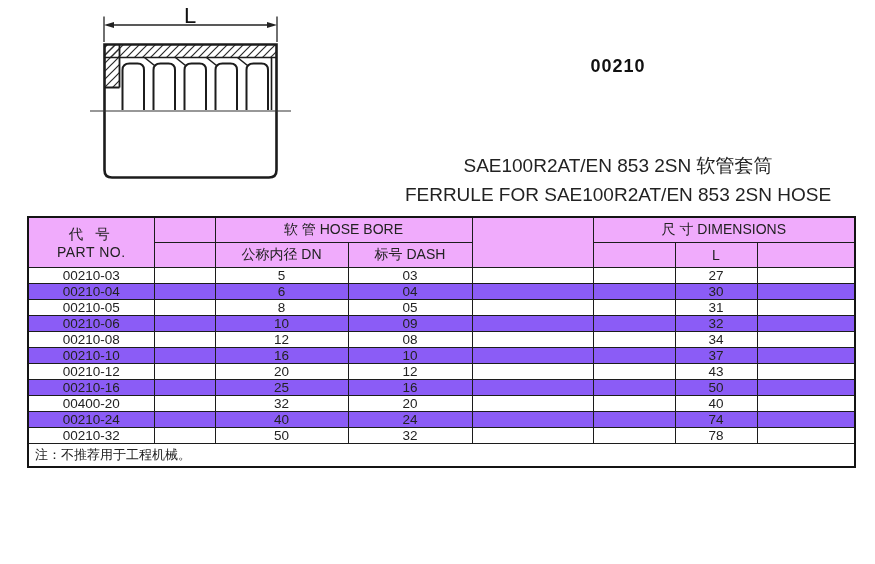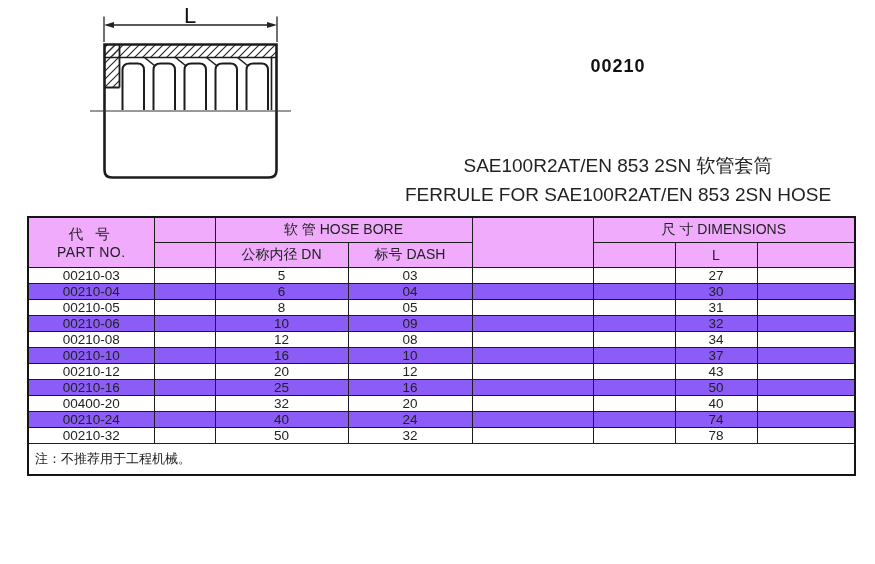--- a/index.html
+++ b/index.html
@@ -53,21 +53,21 @@
     font-size:13.5px;
     color:#222;
   }
   .spec-table thead td {
     background:#f0abfc;
     font-size:14px;
   }
   .spec-table thead tr { height:25px; }
   .spec-table tbody tr { height:15px; }
   .spec-table tbody tr.alt td { background:#8b5cf6; }
-  .spec-table tfoot tr { height:32px; }
+  .spec-table tfoot tr { height:24px; }
   .spec-table tfoot td {
     text-align:left;
     padding-left:6px;
     font-family:"DejaVu Serif", serif;
     font-size:13px;
     background:#ffffff;
   }
   .hdr-cn { letter-spacing:4px; font-size:14.5px; line-height:15px; padding-top:2px;}
   .hdr-en { font-size:14px; line-height:14px; padding-top:3px; letter-spacing:0.5px;}
 </style>

